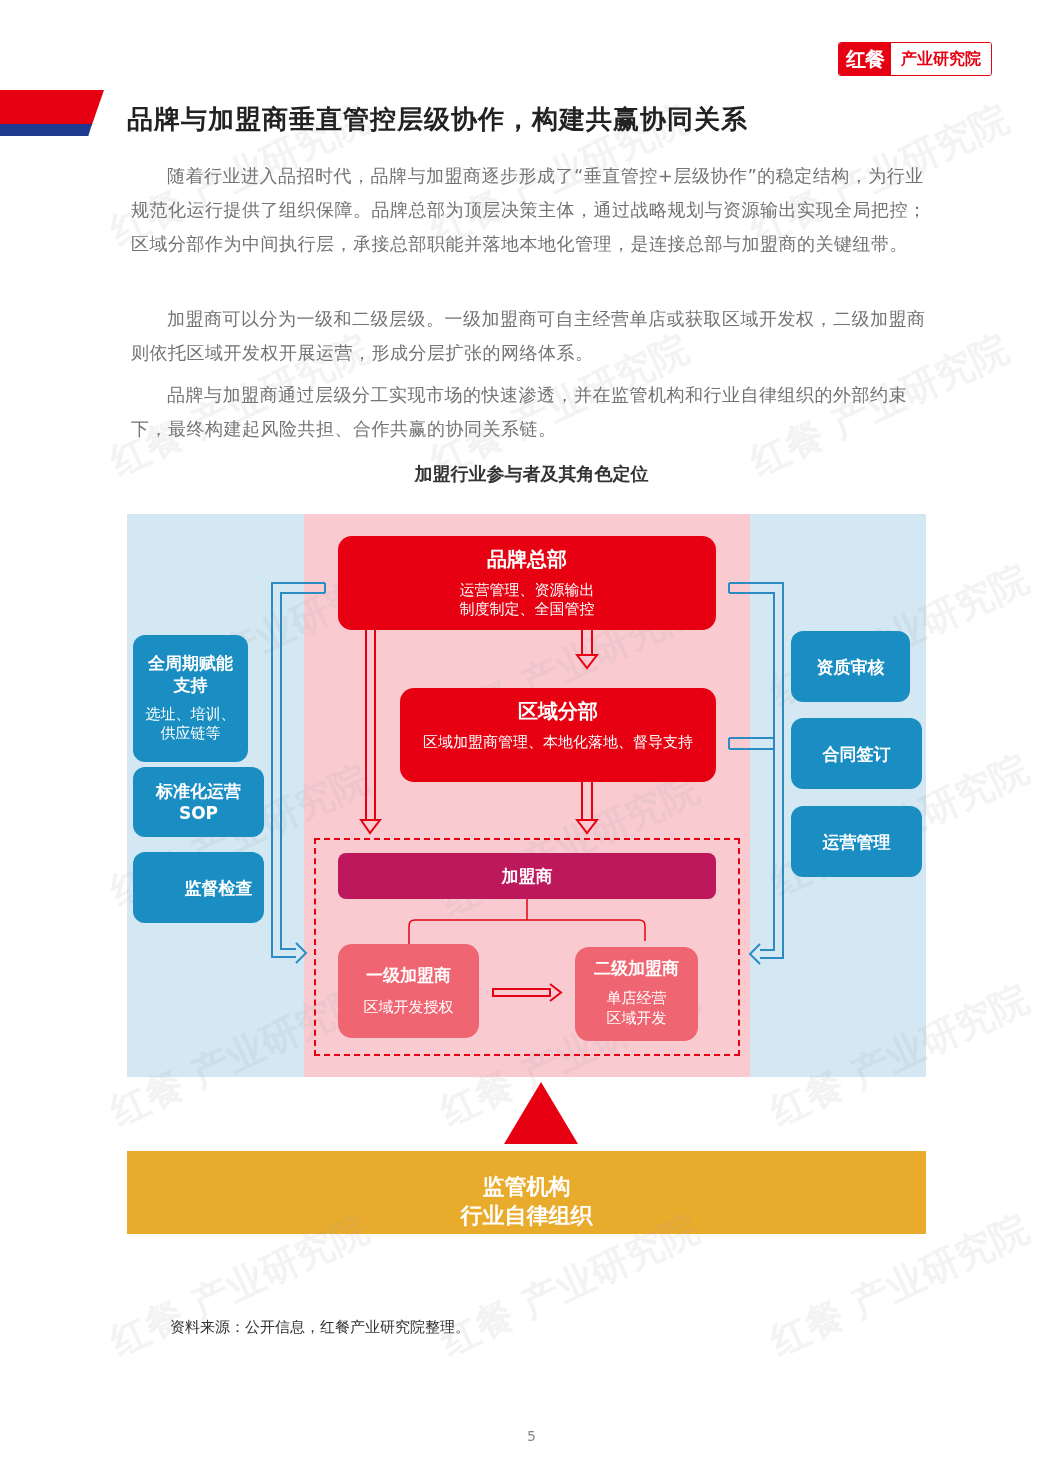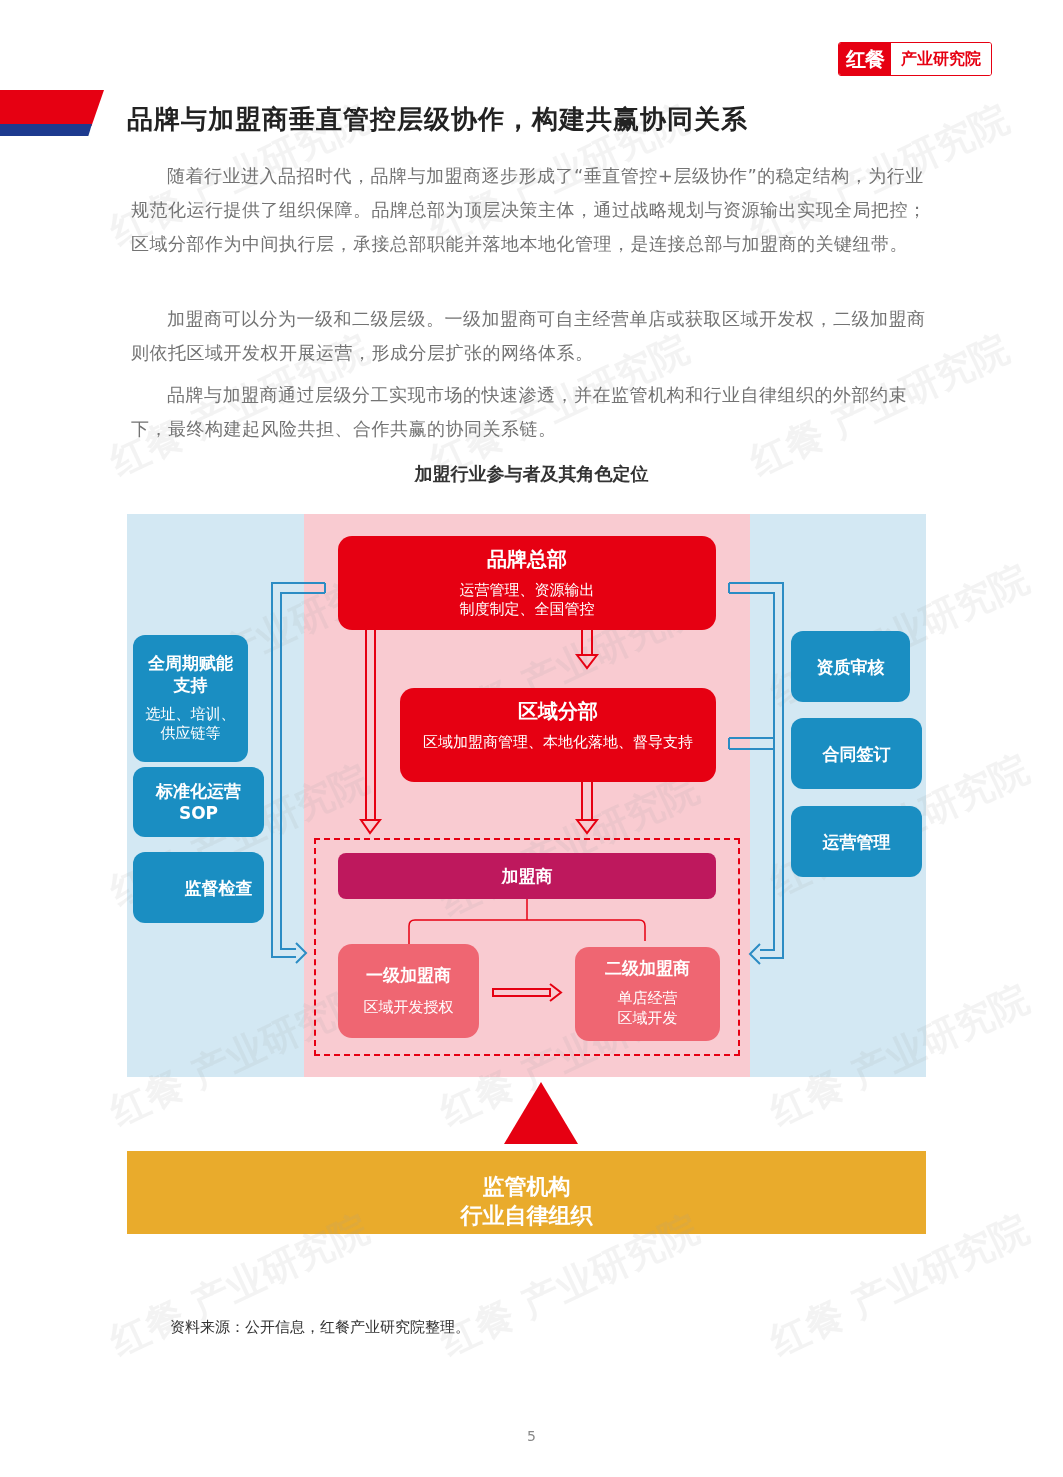--- a/index.html
+++ b/index.html
@@ -37,21 +37,21 @@
   .region .s { padding: 0 10px; }
 
   .dash-box { position: absolute; left: 314px; top: 838px; width: 426px; height: 218px; border: 2px dashed #e60012; }
   .franchise-bar { position: absolute; left: 338px; top: 853px; width: 378px; height: 46px; background: #be185d; color: #fff; font-weight: bold; font-size: 17px; border-radius: 8px; display: flex; align-items: center; justify-content: center; }
 
   .pbox { position: absolute; background: #ef6672; color: #fff; border-radius: 14px; text-align: center; }
   .pbox .h { font-weight: bold; font-size: 17px; }
   .pbox .s { font-size: 15px; line-height: 20px; }
   .tier1 { left: 338px; top: 944px; width: 141px; height: 94px; padding-top: 20px; }
   .tier1 .h { margin-bottom: 10px; }
-  .tier2 { left: 575px; top: 947px; width: 145px; height: 94px; padding-top: 10px; }
+  .tier2 { left: 575px; top: 947px; width: 123px; height: 94px; padding-top: 10px; }
   .tier2 .h { margin-bottom: 8px; }
 
   .bbox { position: absolute; background: #1a8ec2; color: #fff; border-radius: 12px; text-align: center; display: flex; flex-direction: column; align-items: center; justify-content: center; }
   .bbox .h { font-weight: bold; font-size: 17px; line-height: 22px; }
   .bbox .s { font-size: 15px; line-height: 19px; margin-top: 8px; }
   .lb1 { left: 133px; top: 635px; width: 115px; height: 127px; font-family: Liberation Mono, monospace; }
   .lb2 { left: 133px; top: 767px; width: 131px; height: 70px; }
   .lb3 { left: 133px; top: 852px; width: 131px; height: 71px; padding-left: 40px; }
   .rb1 { left: 791px; top: 631px; width: 119px; height: 71px; }
   .rb2 { left: 791px; top: 718px; width: 131px; height: 71px; }

